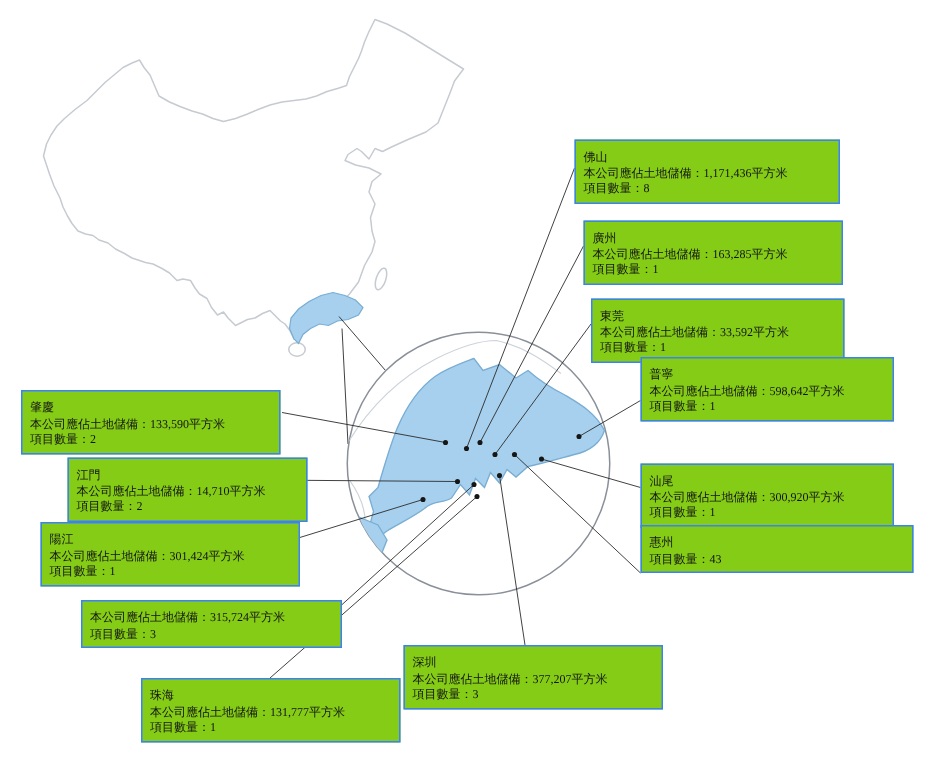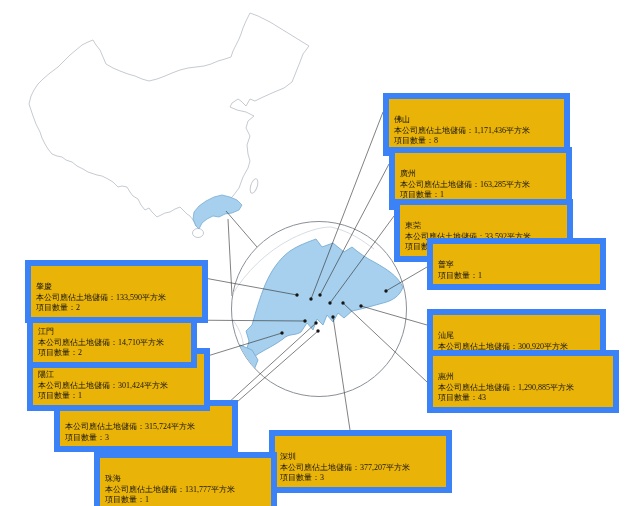--- a/index.html
+++ b/index.html
@@ -1,23 +1,23 @@
 <!DOCTYPE html>
 <html><head>
 <meta charset="utf-8">
 <style>
   html,body{margin:0;padding:0;background:#ffffff;}
   body{font-family:"Liberation Serif","DejaVu Serif",serif;}
   #figure{position:relative;width:629px;height:506px;background:#ffffff;overflow:hidden;}
   #map-svg{position:absolute;left:0;top:0;}
   .callout{
     position:absolute;
-    background:#eab308;
-    border:6px solid #3b82f6;
-    padding:16px 5px 3px 5px;
+    background:#84cc16;
+    border:1px solid #3b82f6;
+    padding:6px 5px 3px 5px;
     font-size:8px;
     line-height:10.5px;
     color:#141414;
     white-space:nowrap;
   }
 </style>
 </head>
 <body>
 
 <div id="figure">
@@ -93,32 +93,32 @@
   </div>
 
   <div class="callout" style="left:394px;top:199px;width:157px">
     <div>東莞</div>
     <div>本公司應佔土地儲備：33,592平方米</div>
     <div>項目數量：1</div>
   </div>
 
   <div class="callout" style="left:427px;top:238px;width:157px">
     <div>普寧</div>
+    <div>本公司應佔土地儲備：598,642平方米</div>
     <div>項目數量：1</div>
   </div>
 
   <div class="callout" style="left:427px;top:309px;width:157px">
     <div>汕尾</div>
     <div>本公司應佔土地儲備：300,920平方米</div>
     <div>項目數量：1</div>
   </div>
 
   <div class="callout" style="left:427px;top:350px;width:170px">
     <div>惠州</div>
-    <div>本公司應佔土地儲備：1,290,885平方米</div>
     <div>項目數量：43</div>
   </div>
 
   <div class="callout" style="left:269px;top:430px;width:161px">
     <div>深圳</div>
     <div>本公司應佔土地儲備：377,207平方米</div>
     <div>項目數量：3</div>
   </div>
 
   <div class="callout" style="left:94px;top:452px;width:161px">
@@ -131,25 +131,25 @@
     <div>本公司應佔土地儲備：315,724平方米</div>
     <div>項目數量：3</div>
   </div>
 
   <div class="callout" style="left:27px;top:348px;width:161px">
     <div>陽江</div>
     <div>本公司應佔土地儲備：301,424平方米</div>
     <div>項目數量：1</div>
   </div>
 
-  <div class="callout" style="left:27px;top:305px;width:148px">
+  <div class="callout" style="left:45px;top:305px;width:148px">
     <div>江門</div>
     <div>本公司應佔土地儲備：14,710平方米</div>
     <div>項目數量：2</div>
   </div>
 
-  <div class="callout" style="left:25px;top:260px;width:161px">
+  <div class="callout" style="left:14px;top:260px;width:161px">
     <div>肇慶</div>
     <div>本公司應佔土地儲備：133,590平方米</div>
     <div>項目數量：2</div>
   </div>
 
 </div>
 
 </body></html>

